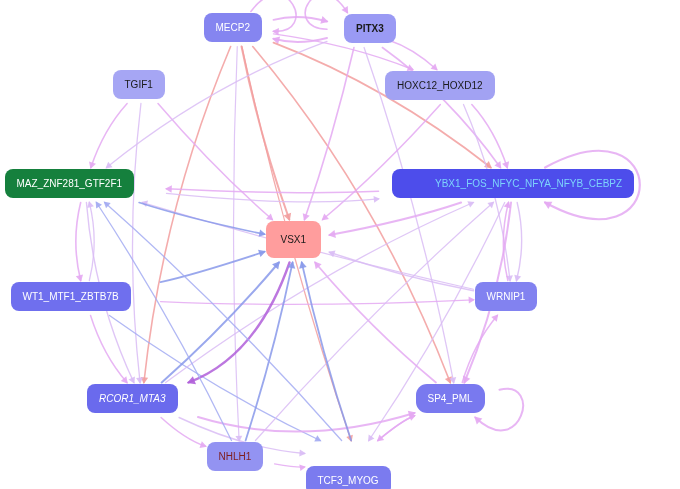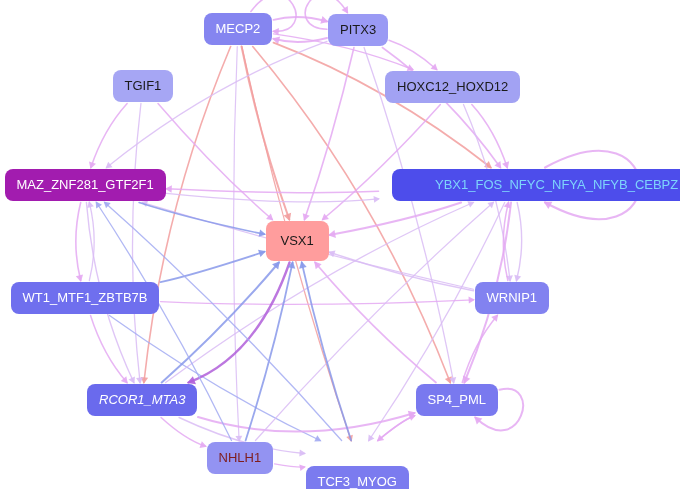--- a/index.html
+++ b/index.html
@@ -9,21 +9,21 @@
     background:#ffffff;
     overflow:hidden;
     font-family:"Liberation Sans", sans-serif;
   }
   #edge-layer{position:absolute;left:0;top:0;width:680px;height:489px;}
   #node-layer{position:absolute;left:0;top:0;width:680px;height:489px;}
   .node{
     position:absolute;
     padding:9px 12px;
     border-radius:8px;
-    font-size:13px;
+    font-size:10px;
     line-height:1.15;
     white-space:nowrap;
     box-sizing:border-box;
     text-align:center;
     cursor:pointer;
     user-select:none;
   }
 </style>
 </head>
 <body>
@@ -140,26 +140,26 @@
       <polygon points="305.9785534747176,466.7216147906465 300.45963147917337,471.1133230012518 299.3141948385887,464.41251865383157" fill="#e4a9f2" fill-opacity="0.9"></polygon>
       <path d="M351.14221891434426,440.5 Q321.2169876137549,351.09898959988345 301.7290645953056,262.5" fill="none" stroke="#8899ea" stroke-width="1.8" stroke-opacity="0.85" stroke-linecap="round"></path>
       <polygon points="301.40683271628035,261.0350199263676 306.6857366196482,267.061701814356 299.1440192005889,268.72055152757804" fill="#8899ea" fill-opacity="0.9"></polygon>
       <path d="M341.60895347663336,440.5 Q229.50083638790525,313.0303022069223 104.75129788181987,202.5" fill="none" stroke="#a3abf2" stroke-width="1.3" stroke-opacity="0.85" stroke-linecap="round"></path>
       <polygon points="103.62858471825152,201.50525623784296 110.66410239225809,203.0947426513556 106.05379663591421,208.29814392677372" fill="#a3abf2" fill-opacity="0.9"></polygon>
       <path d="M377.908175648985,440.5 Q401.98281910228155,420.34968810738195 414.5,415.7198484264685" fill="none" stroke="#e4a9f2" stroke-width="1.4" stroke-opacity="0.85" stroke-linecap="round"></path>
       <polygon points="415.9068482540707,415.19948510145593 411.0805890357192,420.7728710523189 408.615454510693,414.1081619233678" fill="#e4a9f2" fill-opacity="0.9"></polygon>
     </svg>
   <div id="node-layer">
       <div class="node" style="background: rgb(133, 133, 240); color: rgb(255, 255, 255); left: 203.5px; top: 12.5px;">MECP2</div>
-      <div class="node" style="background: rgb(154, 154, 244); color: rgb(26, 26, 26); left: 328px; top: 13.5px;">PITX3</div>
+      <div class="node" style="background: rgb(154, 154, 244); color: rgb(26, 26, 26); left: 344px; top: 13.5px; font-weight: bold;">PITX3</div>
       <div class="node" style="background: rgb(166, 166, 244); color: rgb(26, 26, 26); left: 112.5px; top: 69.5px;">TGIF1</div>
       <div class="node" style="background: rgb(162, 162, 243); color: rgb(26, 26, 26); left: 385px; top: 70.5px;">HOXC12_HOXD12</div>
-      <div class="node" style="background: #a21caf; color: rgb(255, 255, 255); left: 4.5px; top: 168.5px;">MAZ_ZNF281_GTF2F1</div>
+      <div class="node" style="background: #15803d; color: rgb(255, 255, 255); left: 4.5px; top: 168.5px;">MAZ_ZNF281_GTF2F1</div>
       <div class="node" style="background: rgb(77, 77, 235); color: #7dd3fc; left: 392px; top: 168.5px; padding-left: 43px;">YBX1_FOS_NFYC_NFYA_NFYB_CEBPZ</div>
       <div class="node" style="background: rgb(255, 157, 157); color: rgb(26, 26, 26); padding: 13px 15px; left: 265.5px; top: 220.5px;">VSX1</div>
       <div class="node" style="background: rgb(111, 111, 238); color: rgb(255, 255, 255); left: 10.5px; top: 281.5px;">WT1_MTF1_ZBTB7B</div>
       <div class="node" style="background: rgb(130, 130, 240); color: rgb(255, 255, 255); left: 474.5px; top: 281.5px;">WRNIP1</div>
       <div class="node" style="background: rgb(106, 106, 237); color: rgb(255, 255, 255); left: 87px; top: 383.5px; font-style: italic;">RCOR1_MTA3</div>
-      <div class="node" style="background: rgb(121, 121, 239); color: rgb(255, 255, 255); left: 415.5px; top: 383.5px;">SP4_PML</div>
+      <div class="node" style="background: rgb(121, 121, 239); color: rgb(255, 255, 255); left: 415.5px; top: 383.5px; border-radius: 11px;">SP4_PML</div>
       <div class="node" style="background: rgb(147, 147, 242); color: #7f1d1d; left: 206.5px; top: 441.5px;">NHLH1</div>
       <div class="node" style="background: rgb(123, 123, 239); color: #ffffff; left: 305.5px; top: 441.5px; margin-top: 24px;">TCF3_MYOG</div>
     </div>
 </div>
 
 </body></html>

